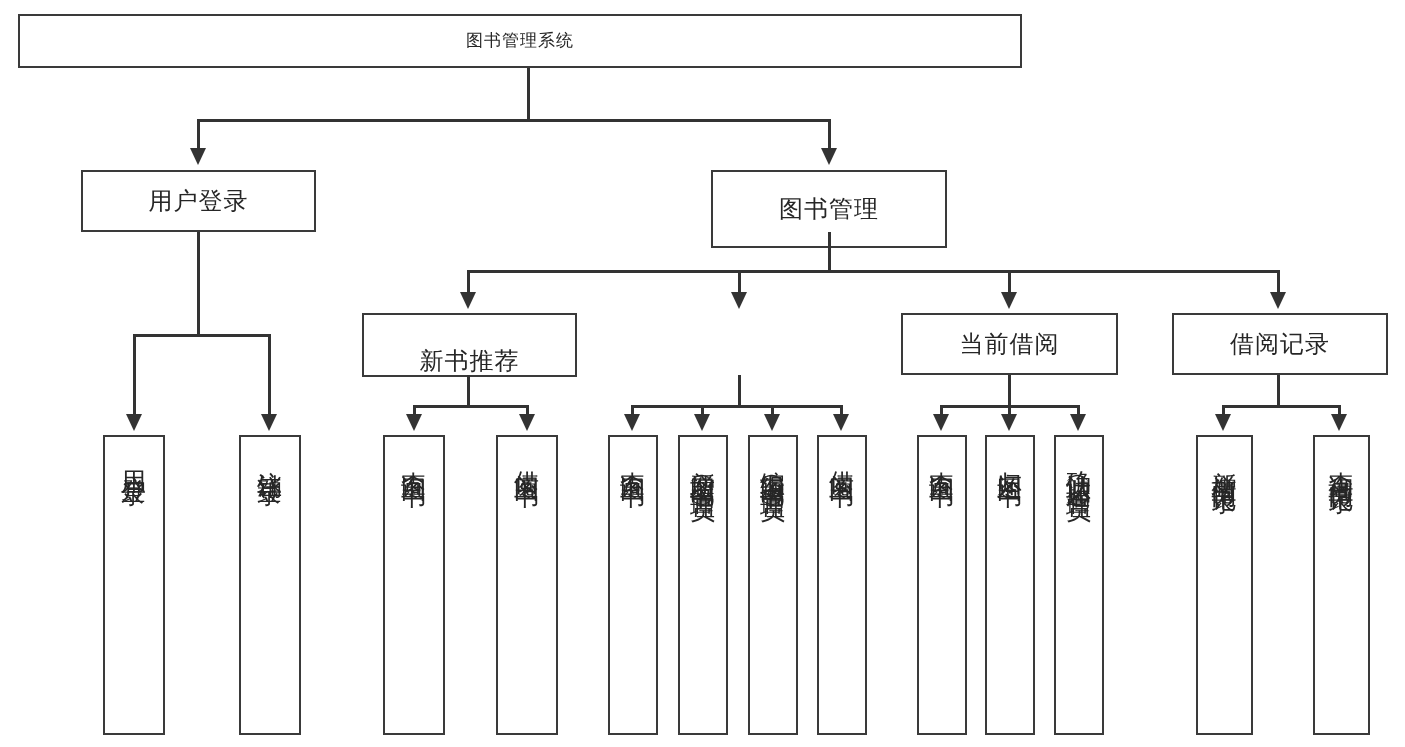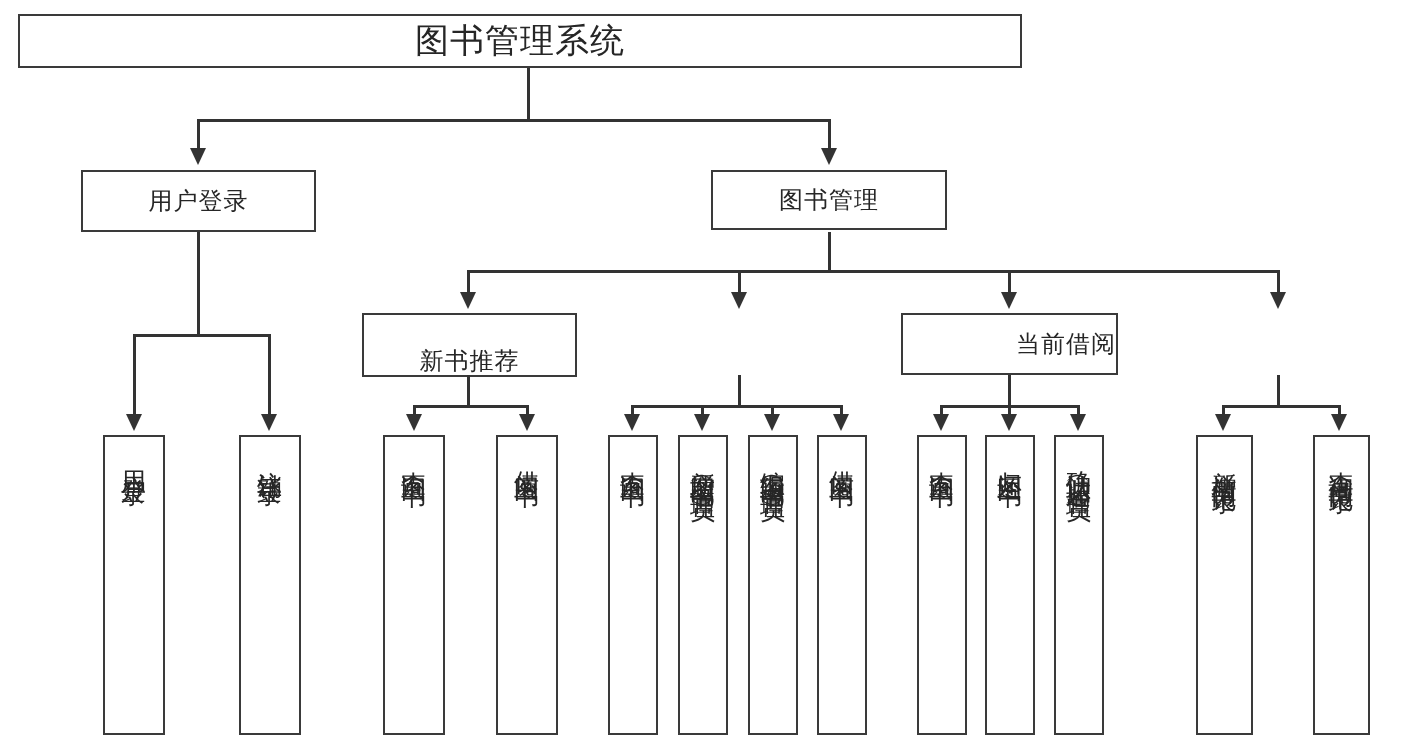--- a/index.html
+++ b/index.html
@@ -25,21 +25,21 @@
   }
   .node .lbl{
     font-size:24px;
     line-height:1.15;
     letter-spacing:1px;
     white-space:nowrap;
     color:#262626;
   }
 
   
-  .node.root .lbl{font-size:34px;}
+  .node.root .lbl{font-size:17px;}
 
   
   .node.leaf{
     align-items:flex-start;
     justify-content:center;
     padding-top:14px;
   }
   .node.leaf .lbl{
     writing-mode:vertical-rl;
     text-orientation:upright;
@@ -89,21 +89,21 @@
   <div class="ln hln" style="left:197px;top:119px;width:634px;height:3px;"></div>
 
   <div class="ln vln" style="left:197px;top:119px;width:3px;height:32px;"></div>
   <div class="arrow" style="left:190px;top:148px;"></div>
   <div class="ln vln" style="left:828px;top:119px;width:3px;height:32px;"></div>
   <div class="arrow" style="left:821px;top:148px;"></div>
 
   <div class="node" style="left:81px;top:170px;width:235px;height:62px;">
     <span class="lbl">用户登录</span>
   </div>
-  <div class="node" style="left:711px;top:170px;width:236px;height:60px;">
+  <div class="node" style="left:711px;top:170px;width:236px;height:78px;">
     <span class="lbl">图书管理</span>
   </div>
 
   <div class="ln vln" style="left:197px;top:232px;width:3px;height:104px;"></div>
   <div class="ln hln" style="left:133px;top:334px;width:138px;height:3px;"></div>
   <div class="ln vln" style="left:133px;top:334px;width:3px;height:82px;"></div>
   <div class="arrow" style="left:126px;top:414px;"></div>
   <div class="ln vln" style="left:268px;top:334px;width:3px;height:82px;"></div>
   <div class="arrow" style="left:261px;top:414px;"></div>
 
@@ -118,22 +118,25 @@
 
   <div class="ln vln" style="left:1008px;top:270px;width:3px;height:24px;"></div>
   <div class="arrow" style="left:1001px;top:292px;"></div>
 
   <div class="ln vln" style="left:1277px;top:270px;width:3px;height:24px;"></div>
   <div class="arrow" style="left:1270px;top:292px;"></div>
 
   <div class="node" style="left:362px;top:313px;width:215px;height:64px;align-items:flex-end;">
     <span class="lbl">新书推荐</span>
   </div>
-  <div class="node" style="left:901px;top:313px;width:217px;height:62px;justify-content:flex-end;">
+  <div class="node" style="left:901px;top:313px;width:217px;height:62px;">
     <span class="lbl">当前借阅</span>
+  </div>
+  <div class="node" style="left:1172px;top:313px;width:216px;height:62px;">
+    <span class="lbl">借阅记录</span>
   </div>
 
   <div class="ln vln" style="left:467px;top:375px;width:3px;height:32px;"></div>
   <div class="ln hln" style="left:413px;top:405px;width:116px;height:3px;"></div>
   <div class="ln vln" style="left:413px;top:405px;width:3px;height:12px;"></div>
   <div class="arrow" style="left:406px;top:414px;"></div>
   <div class="ln vln" style="left:526px;top:405px;width:3px;height:12px;"></div>
   <div class="arrow" style="left:519px;top:414px;"></div>
 
   <div class="ln vln" style="left:738px;top:375px;width:3px;height:32px;"></div>

